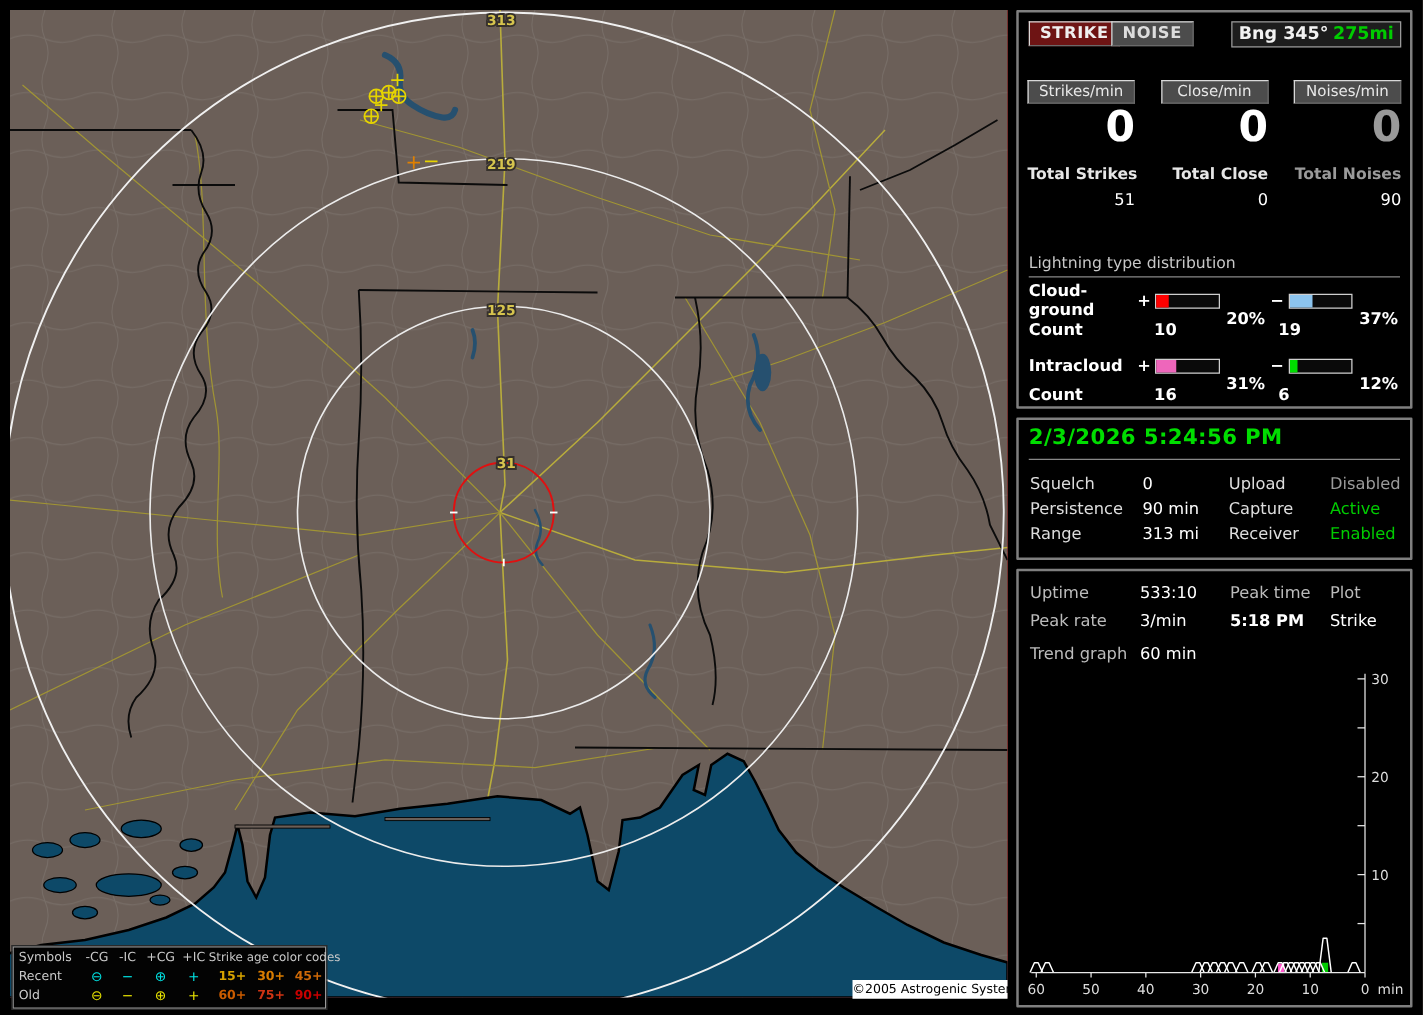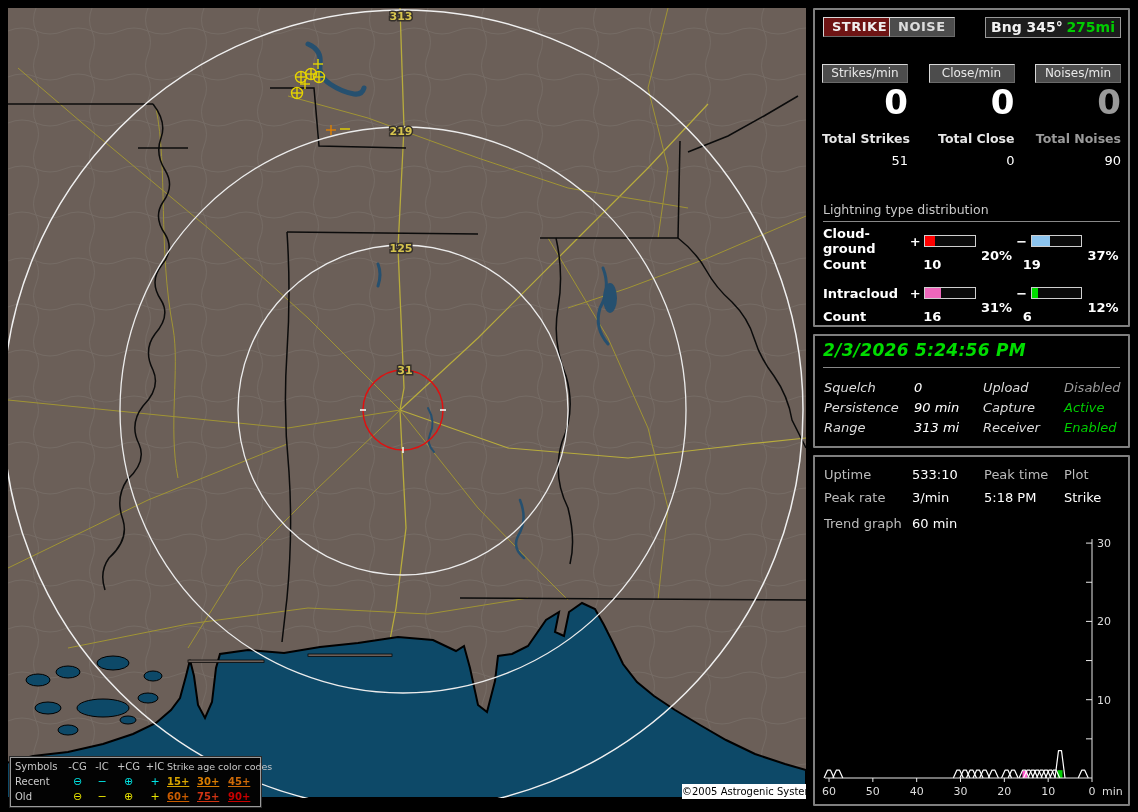--- a/index.html
+++ b/index.html
@@ -11,28 +11,28 @@
   
   #map-legend{position:absolute;left:2px;top:749px;width:245px;height:47px;
     background:#030303;border:1px solid #9a9a9a;outline:1px solid #2a2a2a;
     font-size:10px;color:#cccccc;
     display:grid;grid-template-columns:50px 25px 24px 29px 24px 30px 31px 30px;
     grid-auto-rows:15px;align-items:center;padding:1px 0 0 4px;}
   #map-legend .hd{color:#c8c8c8;}
   #map-legend .ctr{text-align:center;}
   #map-legend .age-hd{grid-column:6/9;white-space:nowrap;font-size:9.5px;}
   #map-legend .sym{font-size:11px;line-height:11px;text-align:center;}
-  #map-legend .age{font-weight:bold;text-align:left;font-size:10px;text-decoration:underline;}
+  #map-legend .age{font-weight:bold;text-align:right;font-size:10px;}
   #copyright{position:absolute;left:674px;top:776px;width:124px;height:15px;
     background:#ffffff;color:#000;font-size:10px;line-height:15px;text-align:center;white-space:nowrap;}
   
   .panel{position:absolute;left:813px;width:313px;background:#000;
     border:2px solid #7f7f7f;border-radius:1px;color:#fff;font-size:13px;}
   #panel1{top:8px;height:315px;}
-  #panel2{top:334px;height:110px;font-style:italic;}
+  #panel2{top:334px;height:110px;}
   #panel3{top:455px;height:347px;}
   .bevel{border-style:solid;border-width:1px;border-color:#d8d8d8 #6a6a6a #6a6a6a #d8d8d8;}
   #btn-strike{position:absolute;left:8px;top:7px;padding:1px 8px 2px;background:#6e1414;
     color:#efefef;font-weight:bold;font-size:13px;letter-spacing:.5px;cursor:default;}
   #btn-noise{position:absolute;left:74px;top:7px;padding:1px 8px 2px;background:#4c4c4c;
     color:#dddddd;font-weight:bold;font-size:13px;letter-spacing:.5px;}
   #bng-chip{position:absolute;right:7px;top:7px;width:124px;padding:1px 5px 2px;background:#1d1d1d;
     border:1px solid #999;font-weight:bold;font-size:14px;display:flex;justify-content:space-between;}
   #bng-chip .bng{color:#f2f2f2;}
   #bng-chip .dist{color:#00cc00;}
@@ -64,21 +64,21 @@
   .srow .v1{width:69px;color:#fff;}
   .srow .l2{width:81px;color:#dddddd;}
   
   #stats{position:absolute;left:9px;right:6px;top:6px;}
   .strow{display:flex;height:23px;align-items:center;}
   .strow .c1{width:88px;color:#bbbbbb;}
   .strow .c2{width:72px;color:#fff;}
   .strow .c3{width:80px;}
   .strow .c4{color:#fff;}
   .strow.labels .c3,.strow.labels .c4{color:#bbbbbb;}
-  .strow.values .c3{color:#fff;}
+  .strow.values .c3{color:#fff;font-weight:bold;}
   #trend-row{position:absolute;left:9px;top:59px;display:flex;height:20px;}
   #trend-row .c1{width:88px;color:#bbbbbb;}
   #trend-row .c2{color:#fff;}
   #trend-svg{position:absolute;left:0;top:78px;}
 </style>
 </head>
 <body>
 
 <div id="map-wrap">
   <svg width="798" height="790" viewBox="0 0 798 790">

